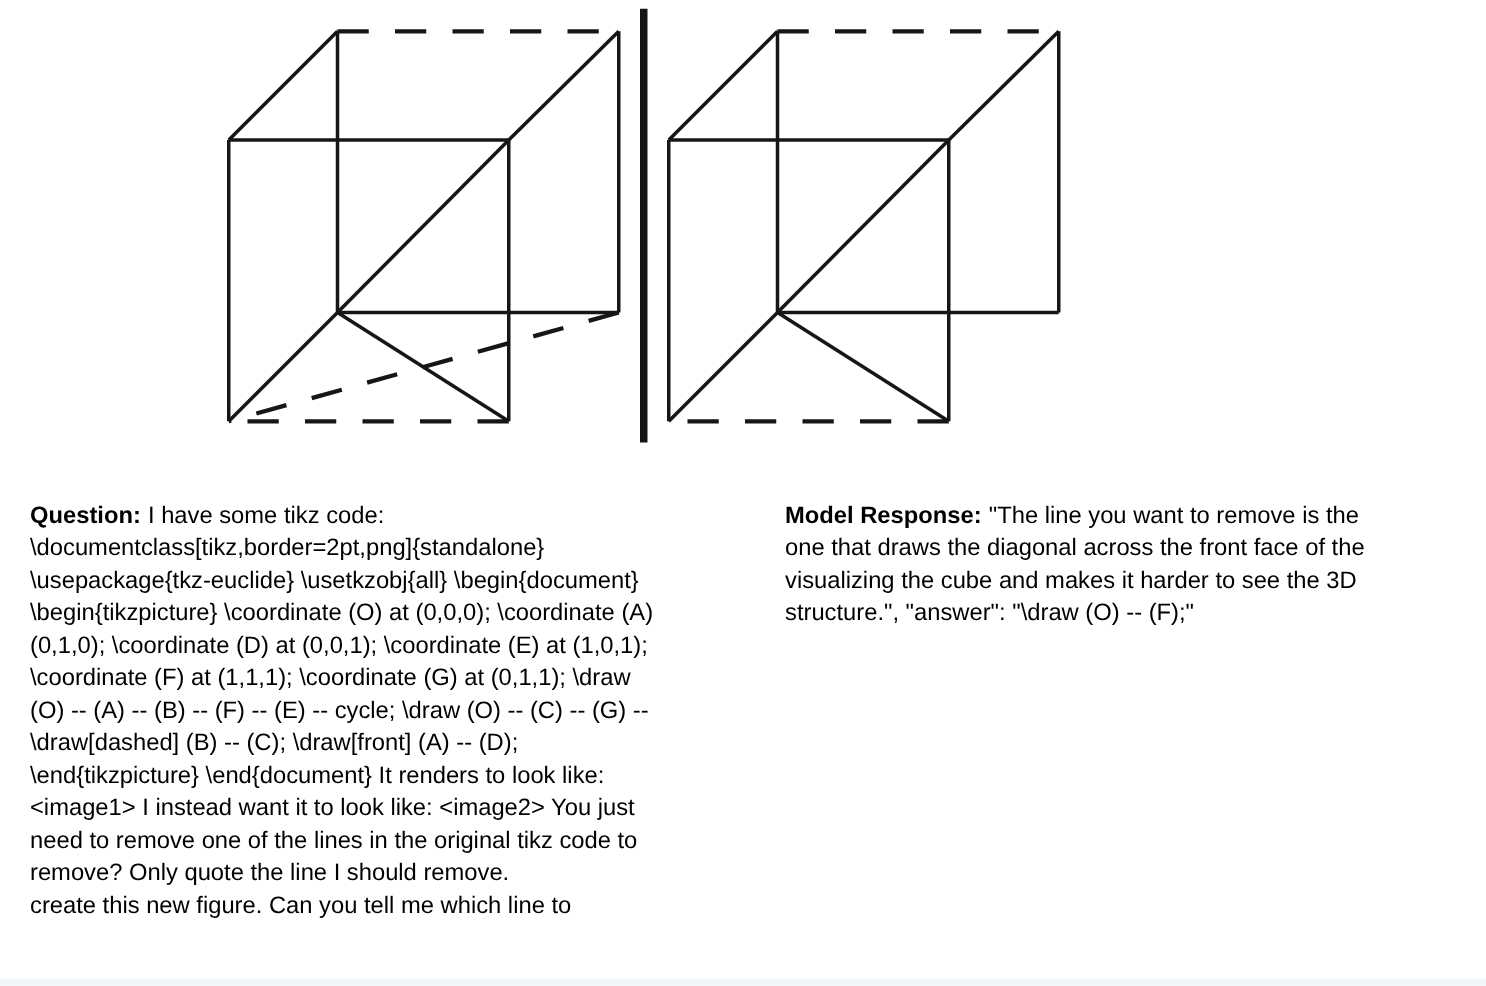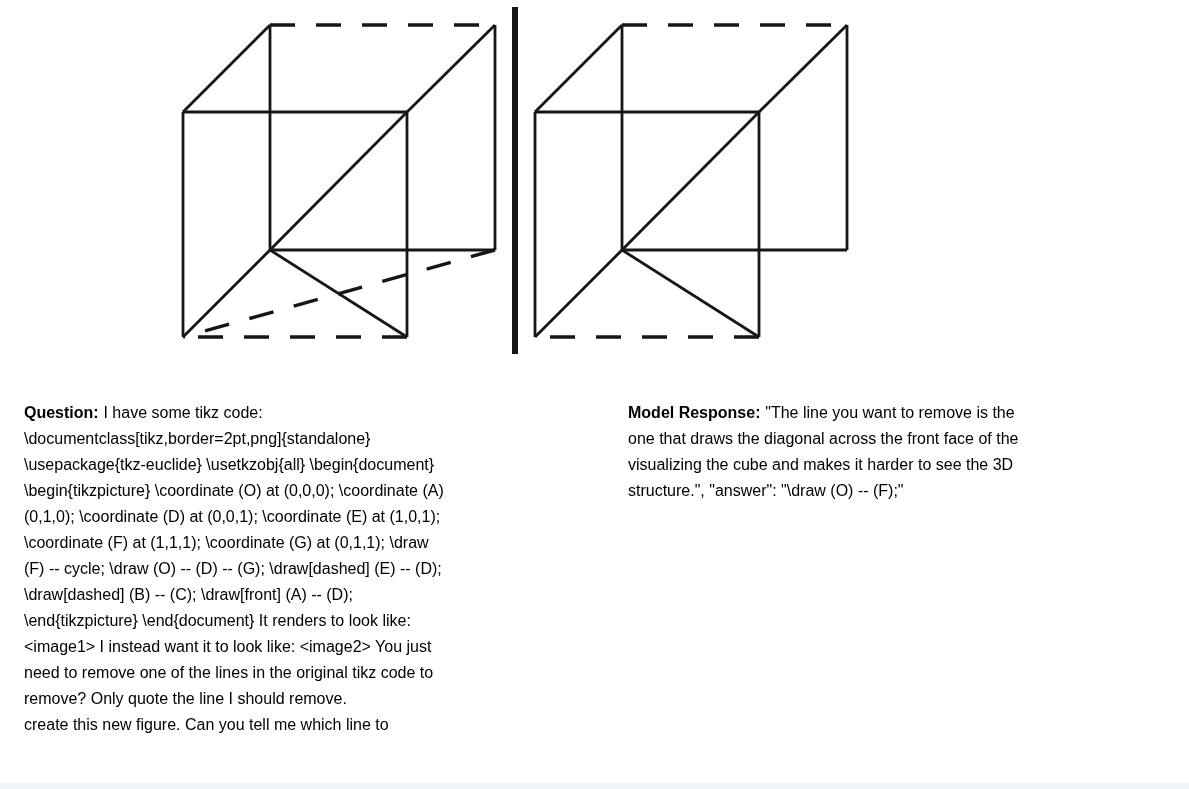--- a/index.html
+++ b/index.html
@@ -13,21 +13,21 @@
     color: #000000;
   }
   .figs {
     position: absolute;
     left: 0;
     top: 0;
   }
   .textcol {
     position: absolute;
     top: 400px;
-    font-size: 16px;
+    font-size: 19px;
     line-height: 26px;
   }
   .textcol.q { left: 24px;  width: 586px; }
   .textcol.r { left: 628px; width: 556px; }
   .tline { white-space: nowrap; }
   .blabel { font-weight: 700; margin-right: 0.30em; }
   .bottom-strip {
     position: absolute;
     left: 0; right: 0; bottom: 0;
     height: 6px;
@@ -74,21 +74,21 @@
     </svg>
 
   <div class="textcol q">
     <div class="tline"><span class="blabel">Question:</span><span>I have some tikz code:</span></div>
     <div>
         <div class="tline">\documentclass[tikz,border=2pt,png]{standalone}</div>
         <div class="tline">\usepackage{tkz-euclide} \usetkzobj{all} \begin{document}</div>
         <div class="tline">\begin{tikzpicture} \coordinate (O) at (0,0,0); \coordinate (A)</div>
         <div class="tline">(0,1,0); \coordinate (D) at (0,0,1); \coordinate (E) at (1,0,1);</div>
         <div class="tline">\coordinate (F) at (1,1,1); \coordinate (G) at (0,1,1); \draw</div>
-        <div class="tline">(F) -- cycle; \draw (O) -- (D) -- (G); \draw[dashed] (E) -- (D);</div>
+        <div class="tline">(O) -- (A) -- (B) -- (F) -- (E) -- cycle; \draw (O) -- (C) -- (G) --</div>
         <div class="tline">\draw[dashed] (B) -- (C); \draw[front] (A) -- (D);</div>
         <div class="tline">\end{tikzpicture} \end{document} It renders to look like:</div>
         <div class="tline">&lt;image1&gt; I instead want it to look like: &lt;image2&gt; You just</div>
         <div class="tline">need to remove one of the lines in the original tikz code to</div>
         <div class="tline">remove? Only quote the line I should remove.</div>
         <div class="tline">create this new figure. Can you tell me which line to</div>
       </div>
   </div>
 
   <div class="textcol r">

